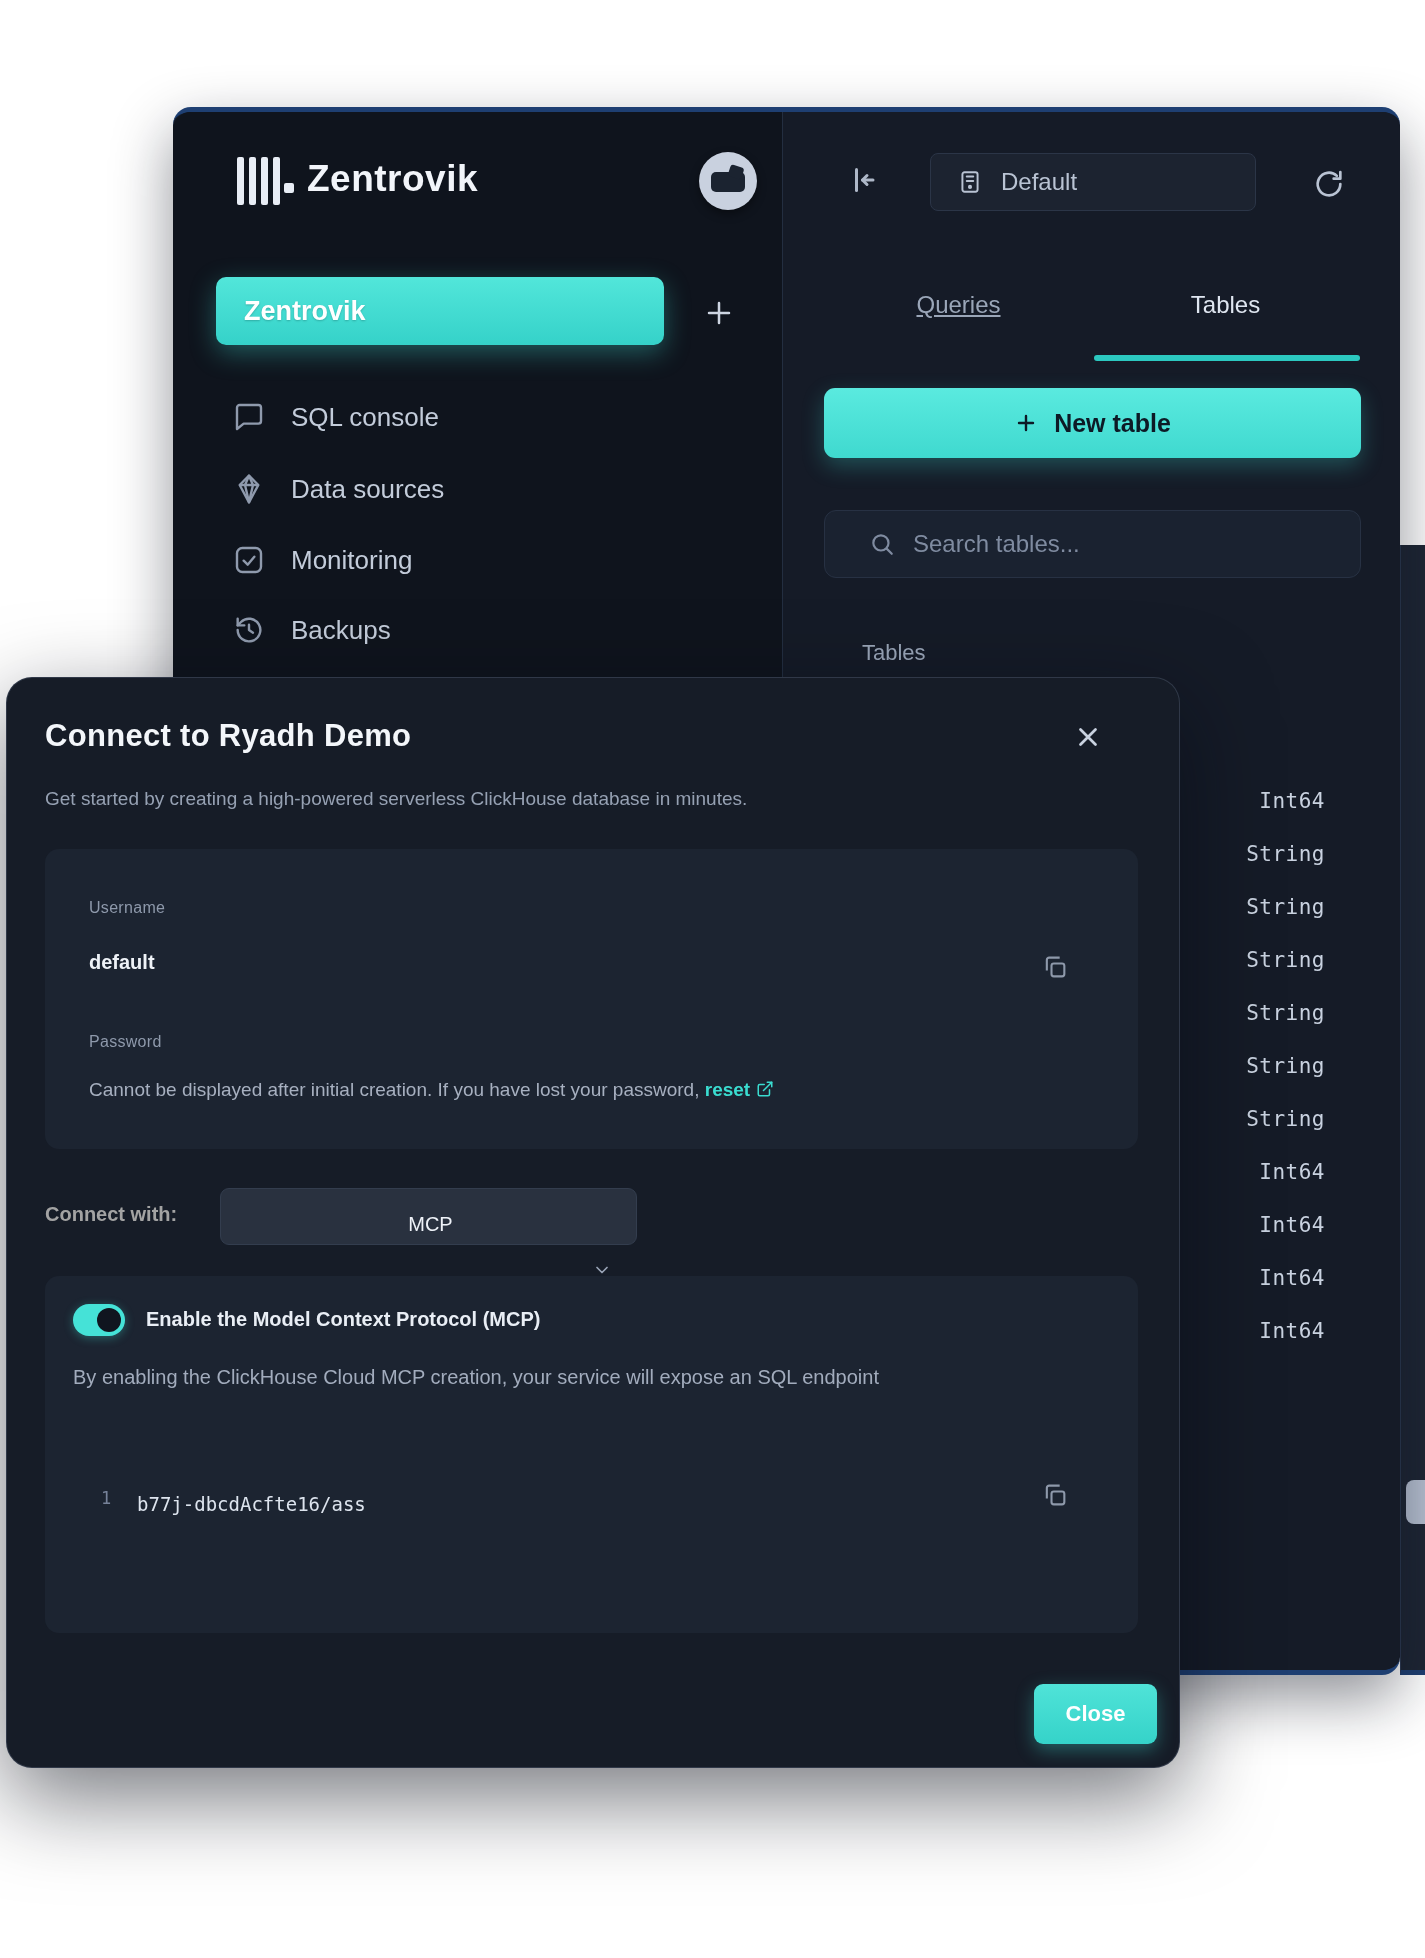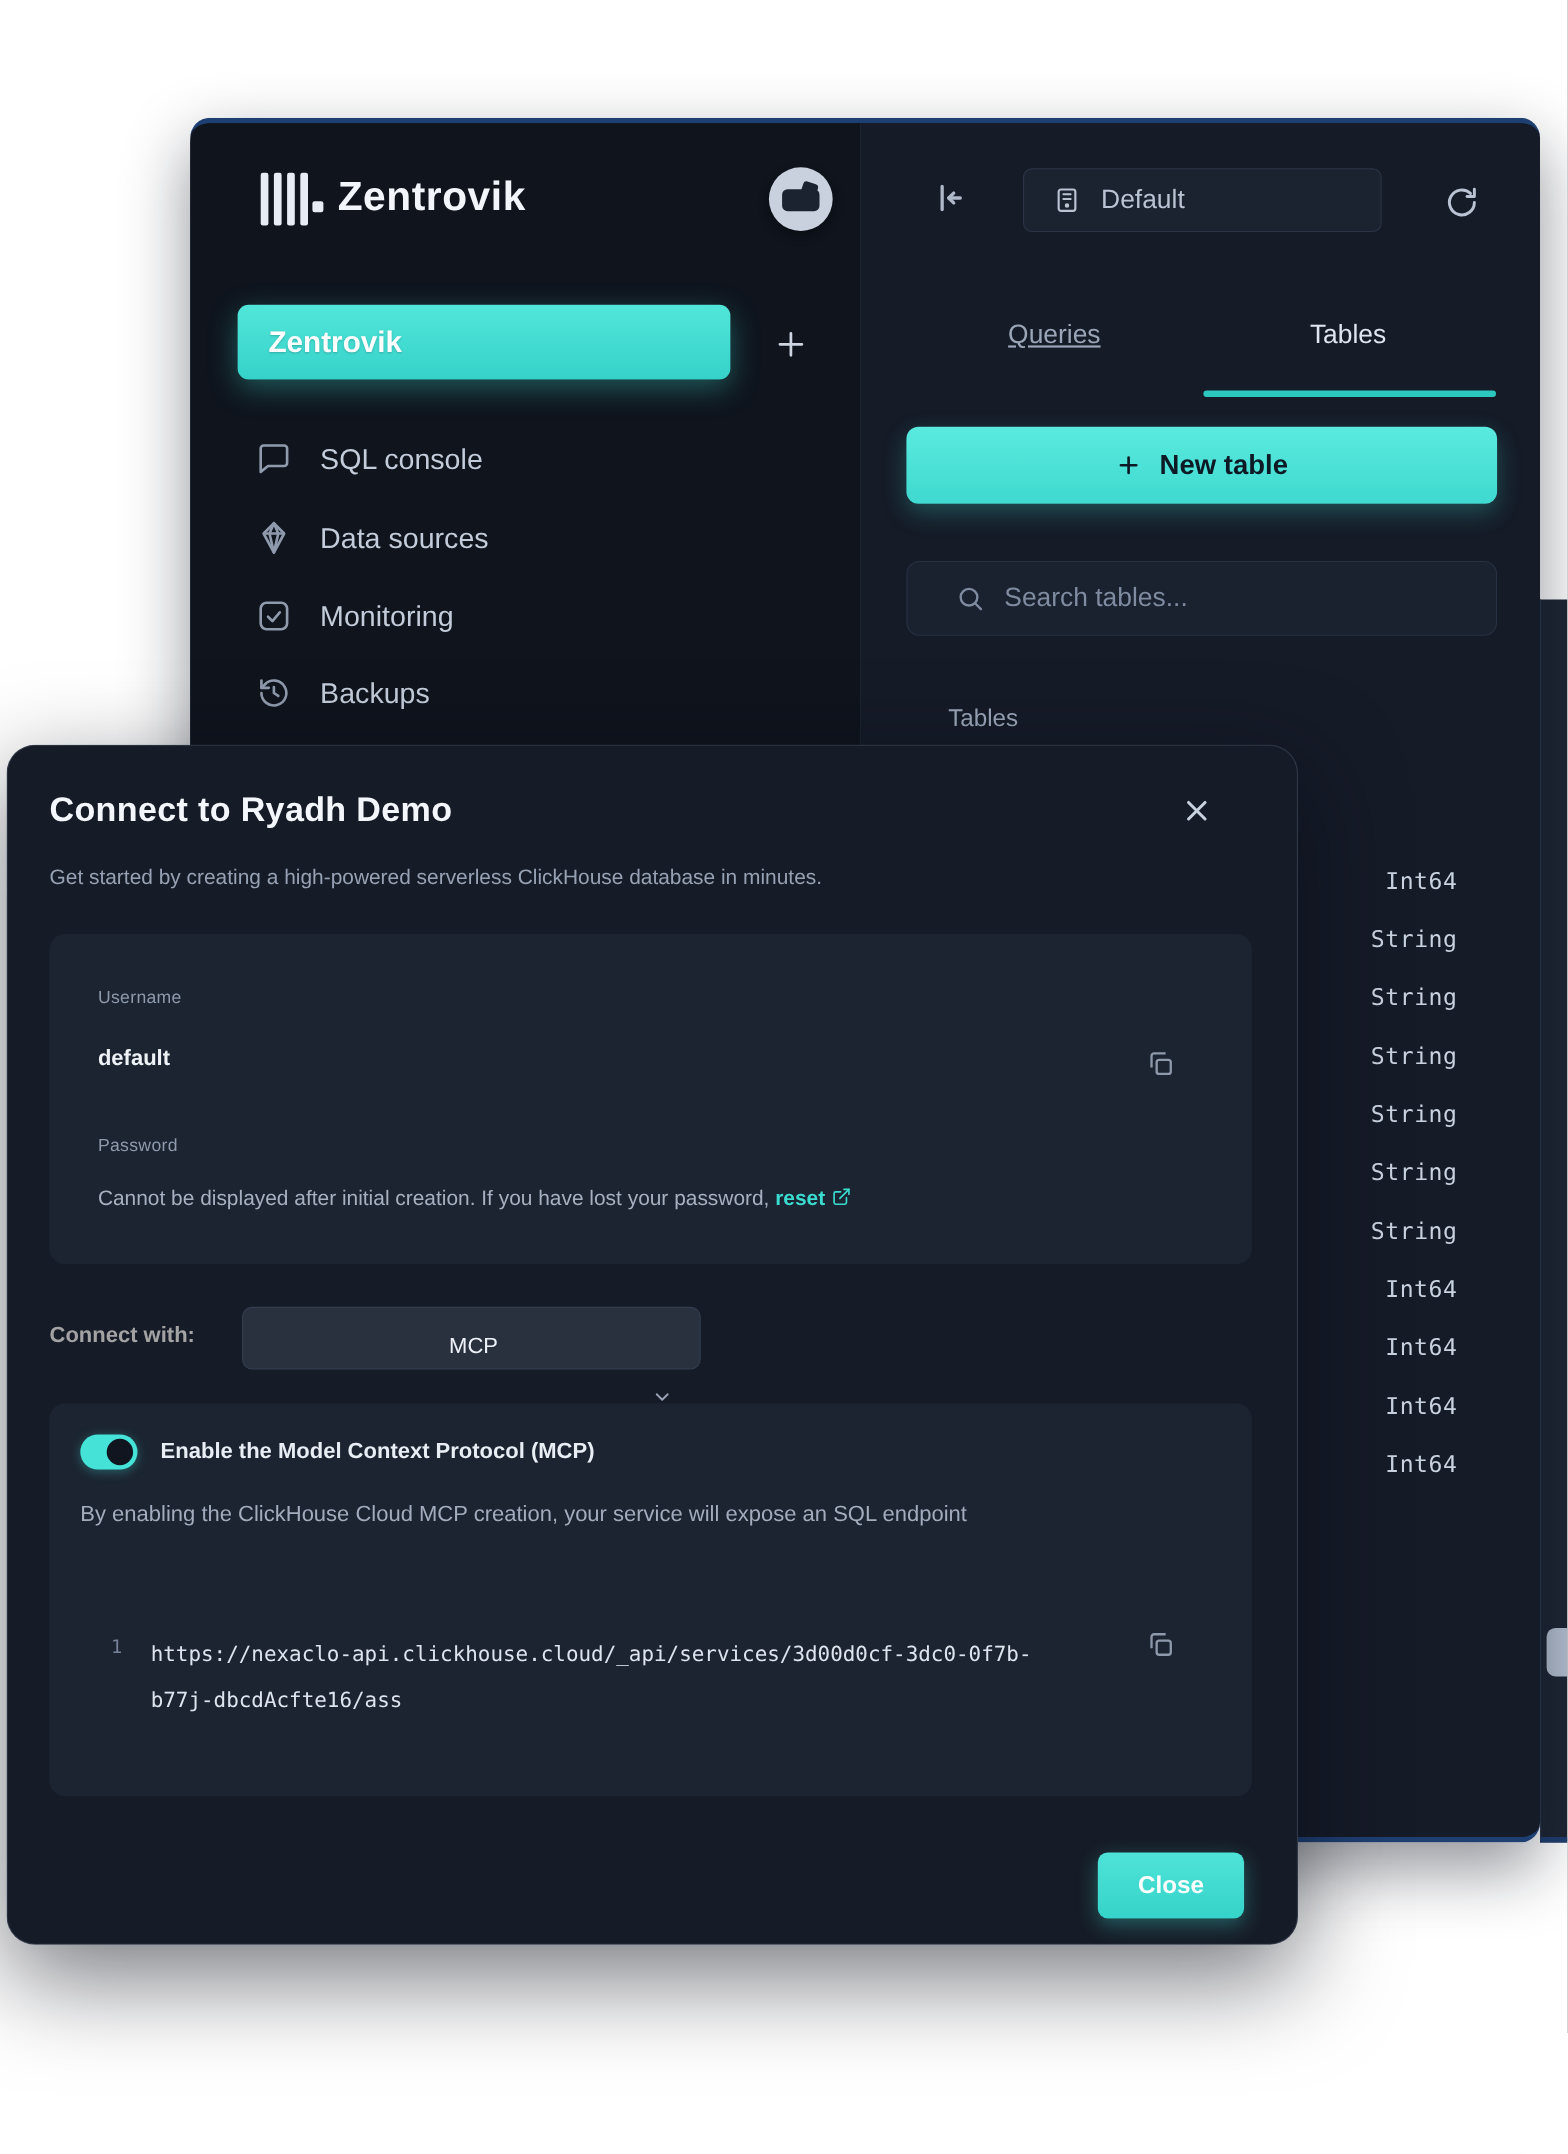--- a/index.html
+++ b/index.html
@@ -121,21 +121,21 @@
     background:#45e2d7; cursor:pointer; box-shadow:0 2px 10px rgba(62,220,210,.35);}
   .toggle .knob{ position:absolute; right:4px; top:4px; width:24px; height:24px; border-radius:50%; background:#10151f;}
   .mcp-label{ left:101px; top:32px; font-size:20px; font-weight:600; color:#e9eef5;}
   .mcp-desc{ left:28px; top:86px; width:840px; font-size:20px; line-height:1.55; color:#a2acbd;}
   .code-linenum{ left:56px; top:212px; font-family:"DejaVu Sans Mono",monospace; font-size:17px; color:#76markdown; color:#76markdo; color:#768299;}
   .code-text{ left:92px; top:208px; width:880px; font-family:"DejaVu Sans Mono",monospace;
     font-size:19px; line-height:2.2; color:#dde4ee; }
   .copy-code{ left:996px; top:205px; width:28px; height:28px;}
 
   .close-btn{
-    left:991px; top:1006px; width:133px; height:60px; border-radius:9px;
+    left:1027px; top:1006px; width:123px; height:60px; border-radius:9px;
     background:linear-gradient(180deg,#4fe3d8,#35d3c9);
     box-shadow:0 6px 18px rgba(62,220,210,.35);
     display:flex; align-items:center; justify-content:center;
     font-size:22px; font-weight:600; color:#ffffff; cursor:pointer;
   }
   svg{ display:block; }
 </style>
 </head>
 <body>
 
@@ -333,21 +333,20 @@
     </div>
 
     <div class="abs card card-mcp">
       <div class="abs toggle">
           <span class="knob"></span>
         </div>
       <div class="abs mcp-label">Enable the Model Context Protocol (MCP)</div>
       <div class="abs mcp-desc">By enabling the ClickHouse Cloud MCP creation, your service will expose an SQL endpoint</div>
       <div class="abs code-linenum">1</div>
       <div class="abs code-text">
-        <div>https://nexaclo-api.clickhouse.cloud/_api/services/3d00d0cf-3dc0-0f7b-</div>
         <div>b77j-dbcdAcfte16/ass</div>
       </div>
       <div class="abs copy-btn copy-code">
         <svg width="28" height="28" viewBox="0 0 24 24" fill="none" stroke="currentColor" stroke-width="1.8" stroke-linejoin="round">
             <rect x="9" y="9" width="11" height="11" rx="2"></rect>
             <path d="M5 15V6a2 2 0 0 1 2-2h9"></path>
           </svg>
       </div>
     </div>
 

